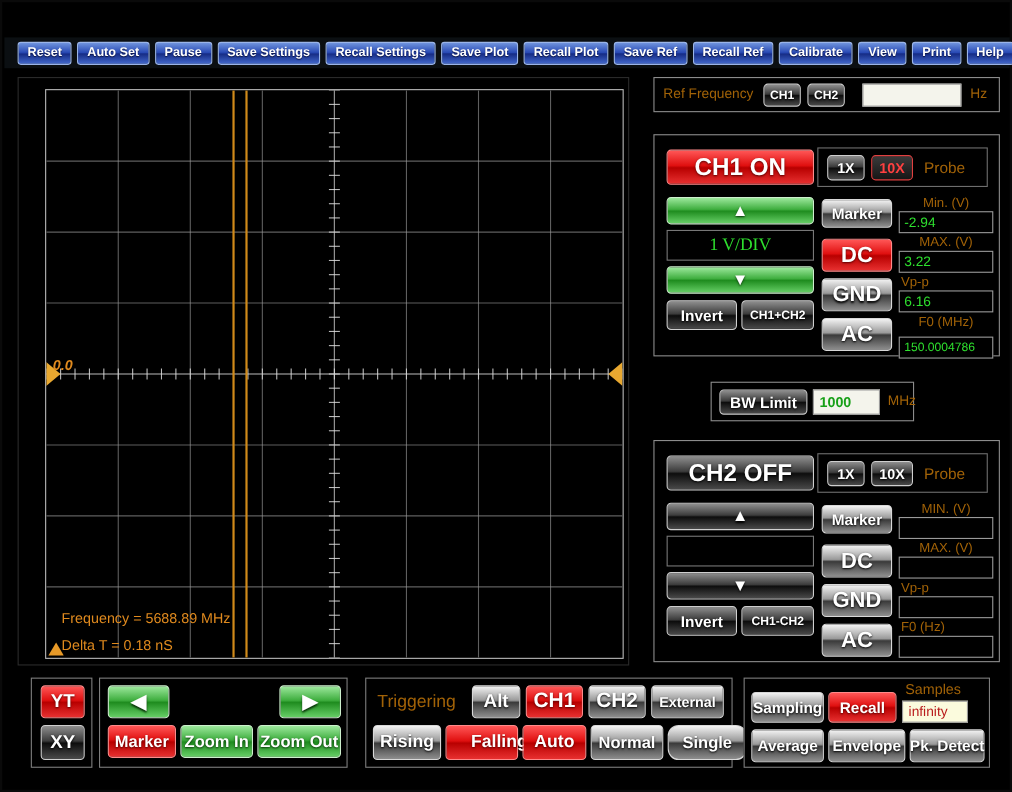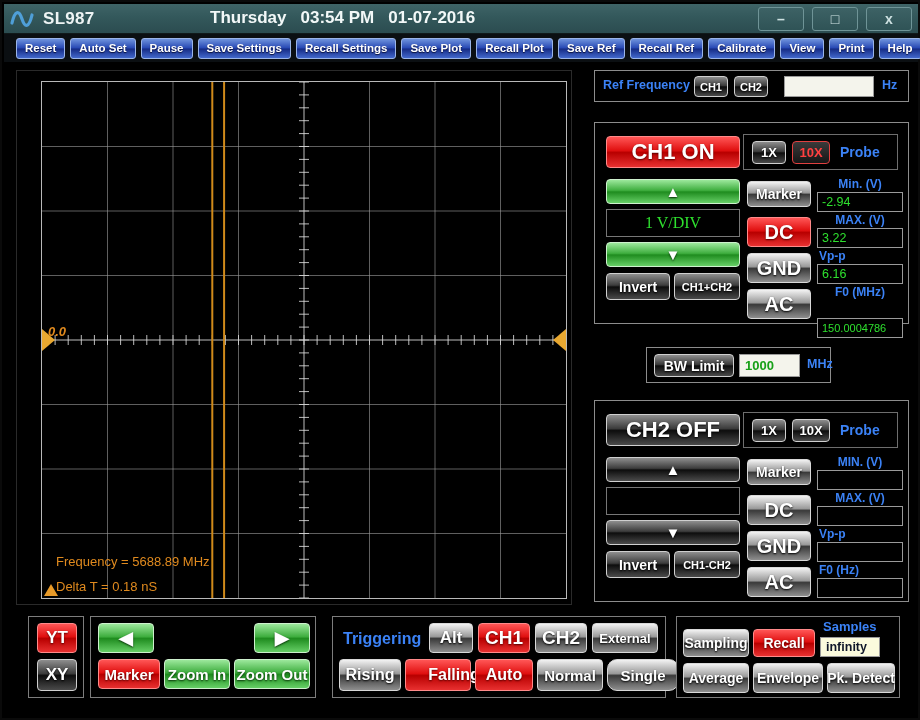--- a/index.html
+++ b/index.html
@@ -29,21 +29,21 @@
   
   .plotwrap{position:absolute;left:14px;top:68px;width:556px;height:535px;background:#000;
     border:1px solid #2a2a2a;box-sizing:border-box;}
   .plot{position:absolute;left:24px;top:10px;width:526px;height:518px;background:#000;
     border:1px solid #b9b9b9;box-sizing:border-box;overflow:hidden;}
   .plot svg{display:block;}
   .annot{position:absolute;color:#e08a1e;font-size:13px;white-space:nowrap;}
 
   
   .panel{position:absolute;border:1px solid #8c8c8c;background:#000;box-sizing:border-box;}
-  .lbl{color:#3b82f6;font-size:12.5px;font-weight:bold;}
+  .lbl{color:#a16207;font-size:12.5px;}
 
   .btn{border-radius:4px;display:flex;align-items:center;justify-content:center;
     box-sizing:border-box;white-space:nowrap;font-weight:bold;user-select:none;}
   .gray{background:linear-gradient(180deg,#f2f2f2 0%,#9a9a9a 45%,#3a3a3a 52%,#8e8e8e 100%);
     border:1px solid #d8d8d8;color:#ffffff;text-shadow:0 1px 2px #000;}
   .dark{background:linear-gradient(180deg,#8e8e8e 0%,#3c3c3c 45%,#0d0d0d 52%,#4a4a4a 100%);
     border:1px solid #cfcfcf;color:#ffffff;text-shadow:0 1px 2px #000;}
   .red{background:linear-gradient(180deg,#ff5656 0%,#e01010 45%,#b80000 52%,#e83030 100%);
     border:1px solid #ff8a8a;color:#ffffff;text-shadow:0 1px 2px #500;}
   .green{background:linear-gradient(180deg,#9ce89c 0%,#3fae3f 45%,#1f8c1f 52%,#66cf66 100%);
@@ -59,38 +59,20 @@
 
   
   .bbox{position:absolute;border:1px solid #7d7d7d;background:#000;box-sizing:border-box;}
   .arrowbtn{display:flex;align-items:center;justify-content:center;}
 </style>
 </head>
 <body>
 
 <div id="app">
 
-  <div class="titlebar">
-    <div class="logo">
-      <svg width="26" height="22" viewBox="0 0 26 22">
-        <path d="M3 15 C6 2, 10 2, 13 11 C16 20, 20 20, 23 7" stroke="#4f9fd8" stroke-width="3.2" fill="none" stroke-linecap="round"></path>
-      </svg>
-    </div>
-    <div class="app-title">SL987</div>
-    <div class="clock">
-      <span>Thursday</span>
-      <span>03:54 PM</span>
-      <span>01-07-2016</span>
-    </div>
-    <div class="wbtns">
-      <div class="wbtn">–</div>
-      <div class="wbtn">□</div>
-      <div class="wbtn">x</div>
-    </div>
-  </div>
 
   <div class="toolbar">
     <div class="tb">Reset</div>
     <div class="tb">Auto Set</div>
     <div class="tb">Pause</div>
     <div class="tb">Save Settings</div>
     <div class="tb">Recall Settings</div>
     <div class="tb">Save Plot</div>
     <div class="tb">Recall Plot</div>
     <div class="tb">Save Ref</div>
@@ -259,21 +241,21 @@
     <div style="position:absolute;left:222px;top:90px;width:86px;">
       <div class="lbl" style="font-size:12px;text-align:center;">MAX. (V)</div>
       <div class="fld" style="height:20px;margin-top:1px;">3.22</div>
     </div>
     <div style="position:absolute;left:222px;top:126px;width:86px;">
       <div class="lbl" style="font-size:12px;text-align:left;padding-left:2px;">Vp-p</div>
       <div class="fld" style="height:20px;margin-top:1px;">6.16</div>
     </div>
     <div style="position:absolute;left:222px;top:162px;width:86px;">
       <div class="lbl" style="font-size:12px;text-align:center;">F0 (MHz)</div>
-      <div class="fld" style="height:20px;margin-top:19px;font-size:11px;">150.0004786</div>
+      <div class="fld" style="height:20px;margin-top:7px;font-size:11px;">150.0004786</div>
     </div>
   </div>
 
   <div class="panel" style="left:644px;top:345px;width:185px;height:36px;">
     <div class="btn dark" style="position:absolute;left:7px;top:6px;width:80px;height:23px;font-size:14px;">BW Limit</div>
     <div class="fldw" style="position:absolute;left:92px;top:6px;width:61px;height:23px;">1000</div>
     <div class="lbl" style="position:absolute;left:160px;top:9px;">MHz</div>
   </div>
 
   <div class="panel" style="left:592px;top:398px;width:315px;height:202px;">
@@ -337,19 +319,19 @@
     <div class="btn red" style="position:absolute;left:72px;top:42px;width:66px;height:32px;font-size:16px;padding-left:32px;">Falling</div>
     <div class="btn red" style="position:absolute;left:142px;top:42px;width:58px;height:32px;font-size:16px;">Auto</div>
     <div class="btn gray" style="position:absolute;left:204px;top:42px;width:66px;height:32px;font-size:15px;">Normal</div>
     <div class="btn gray" style="position:absolute;left:274px;top:42px;width:72px;height:32px;font-size:15px;border-radius:10px;">Single</div>
   </div>
 
   <div class="bbox" style="left:674px;top:614px;width:224px;height:82px;">
     <div class="btn gray" style="position:absolute;left:6px;top:12px;width:66px;height:28px;font-size:14px;">Sampling</div>
     <div class="btn red" style="position:absolute;left:76px;top:12px;width:62px;height:28px;font-size:14px;">Recall</div>
     <div class="lbl" style="position:absolute;left:146px;top:2px;font-size:13px;">Samples</div>
-    <div class="fldw" style="position:absolute;left:143px;top:20px;width:60px;height:20px;background:#fbfbdd;color:#0f172a;font-weight:bold;font-size:12.5px;">infinity</div>
+    <div class="fldw" style="position:absolute;left:143px;top:20px;width:60px;height:20px;background:#fbfbdd;color:#b91c1c;font-weight:normal;font-size:12.5px;">infinity</div>
     <div class="btn gray" style="position:absolute;left:6px;top:46px;width:66px;height:30px;font-size:14px;">Average</div>
     <div class="btn gray" style="position:absolute;left:76px;top:46px;width:70px;height:30px;font-size:14px;">Envelope</div>
     <div class="btn gray" style="position:absolute;left:150px;top:46px;width:68px;height:30px;font-size:14px;">Pk. Detect</div>
   </div>
 
 </div>
 
 </body></html>

